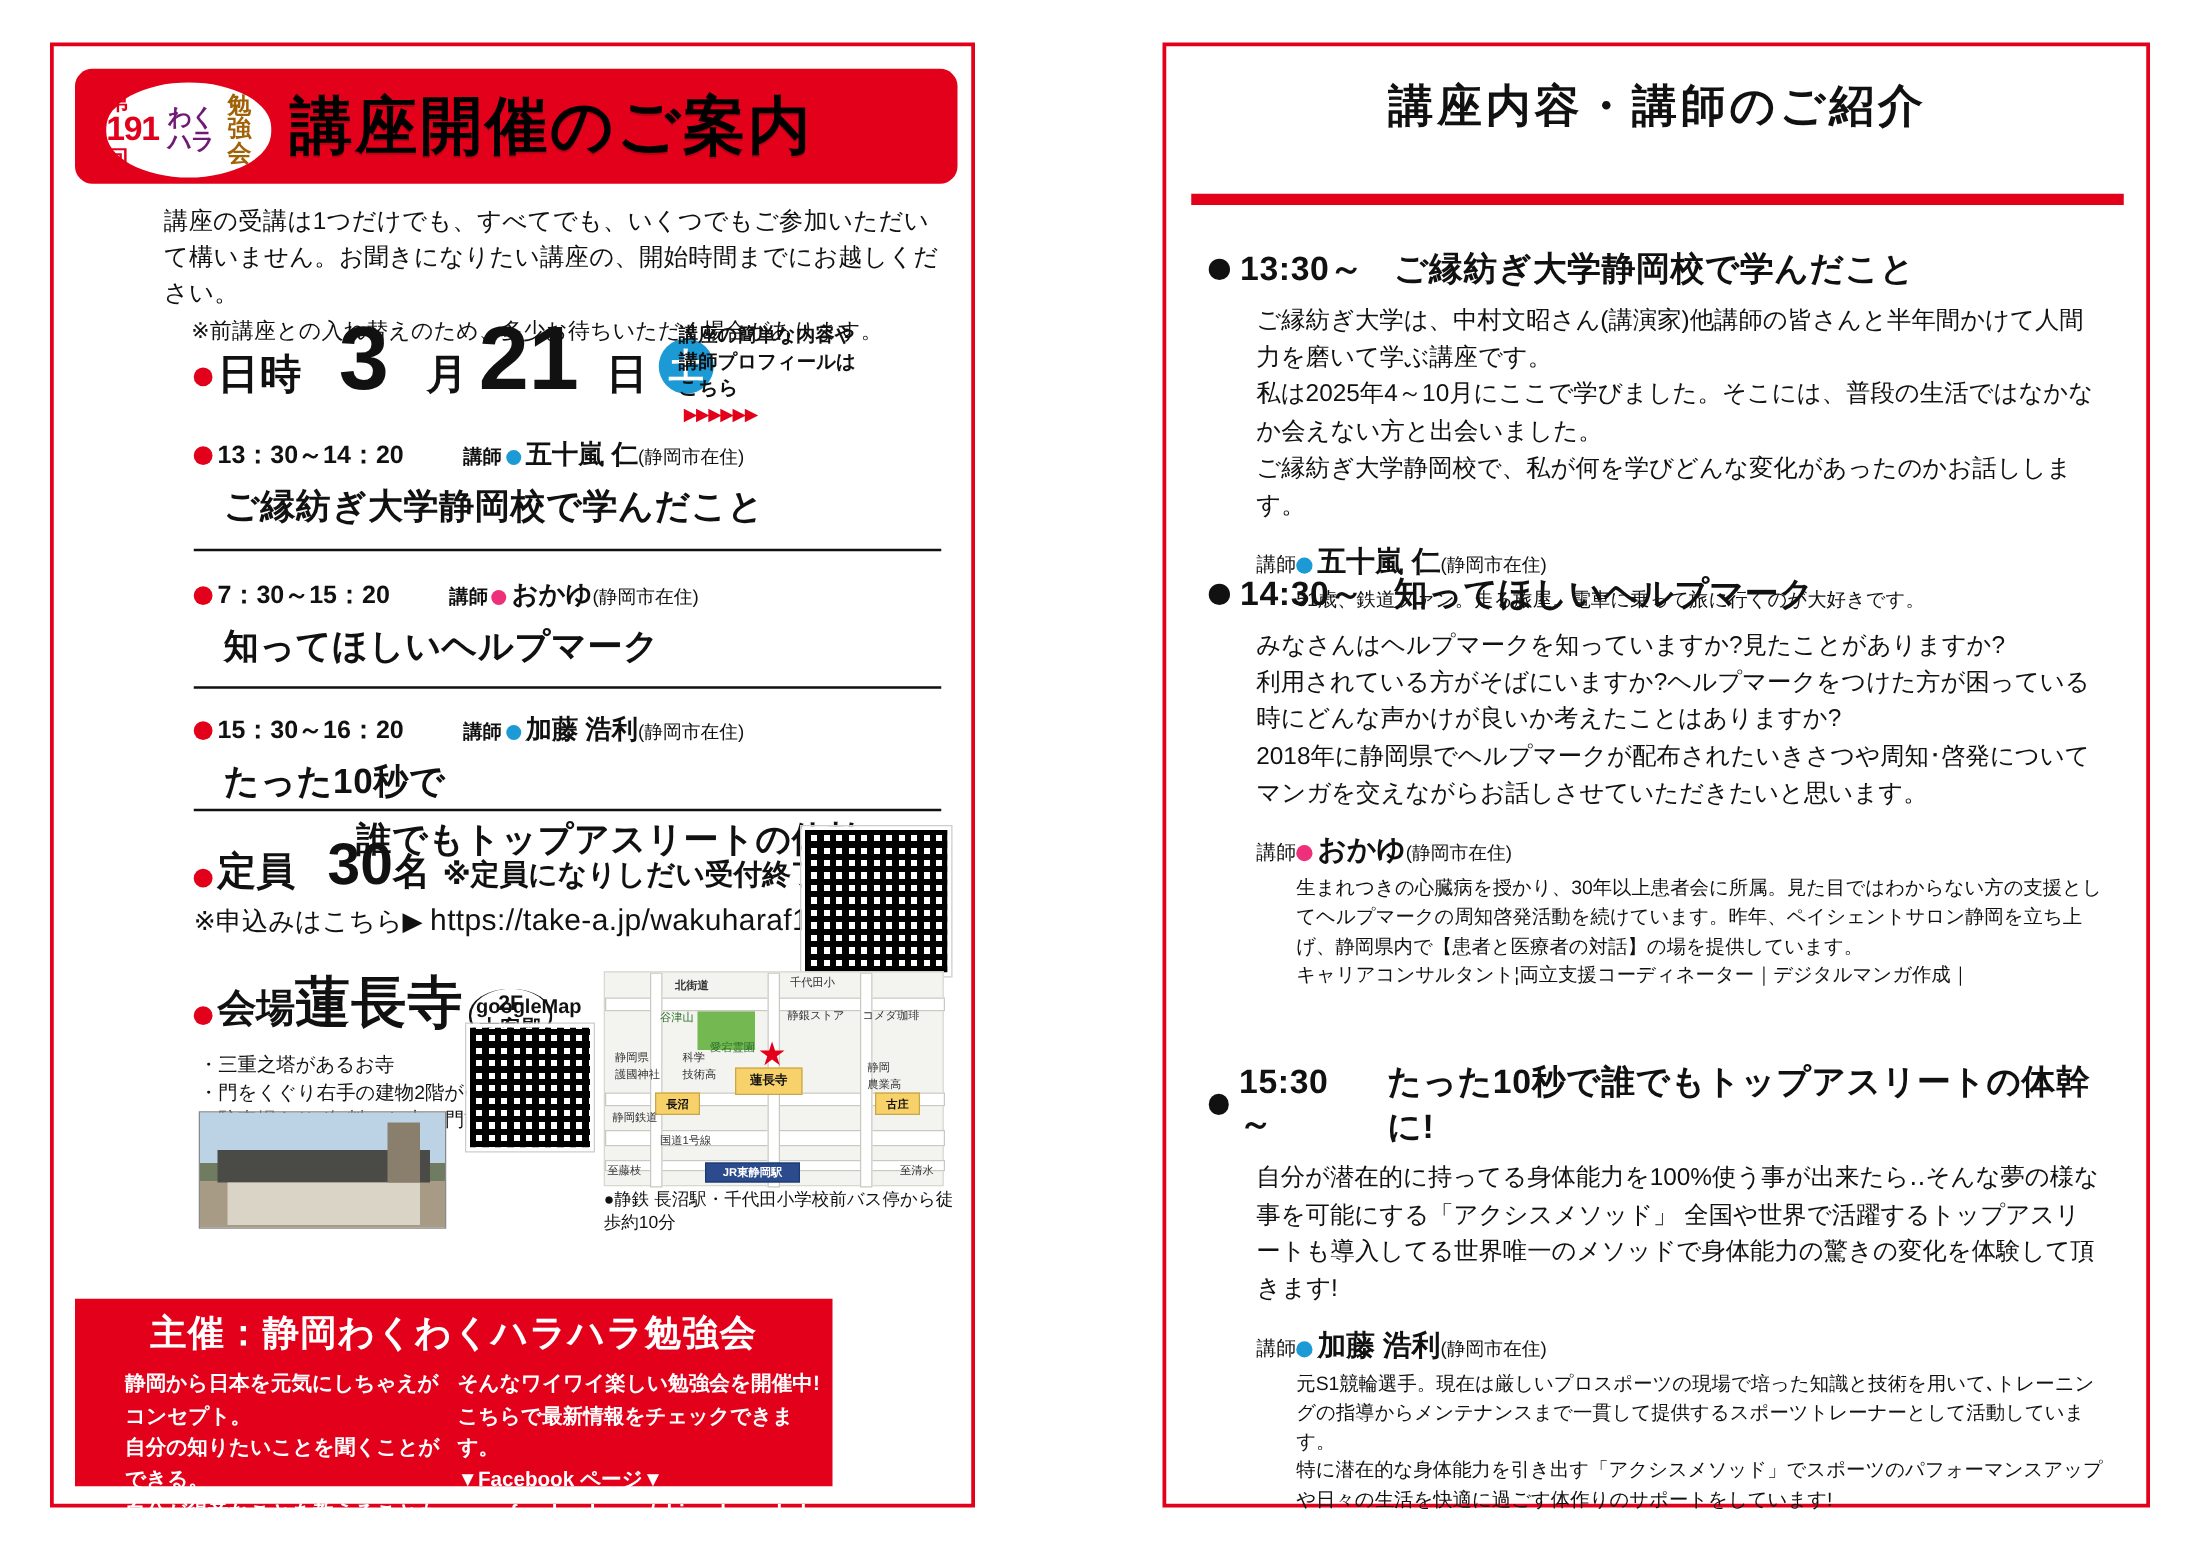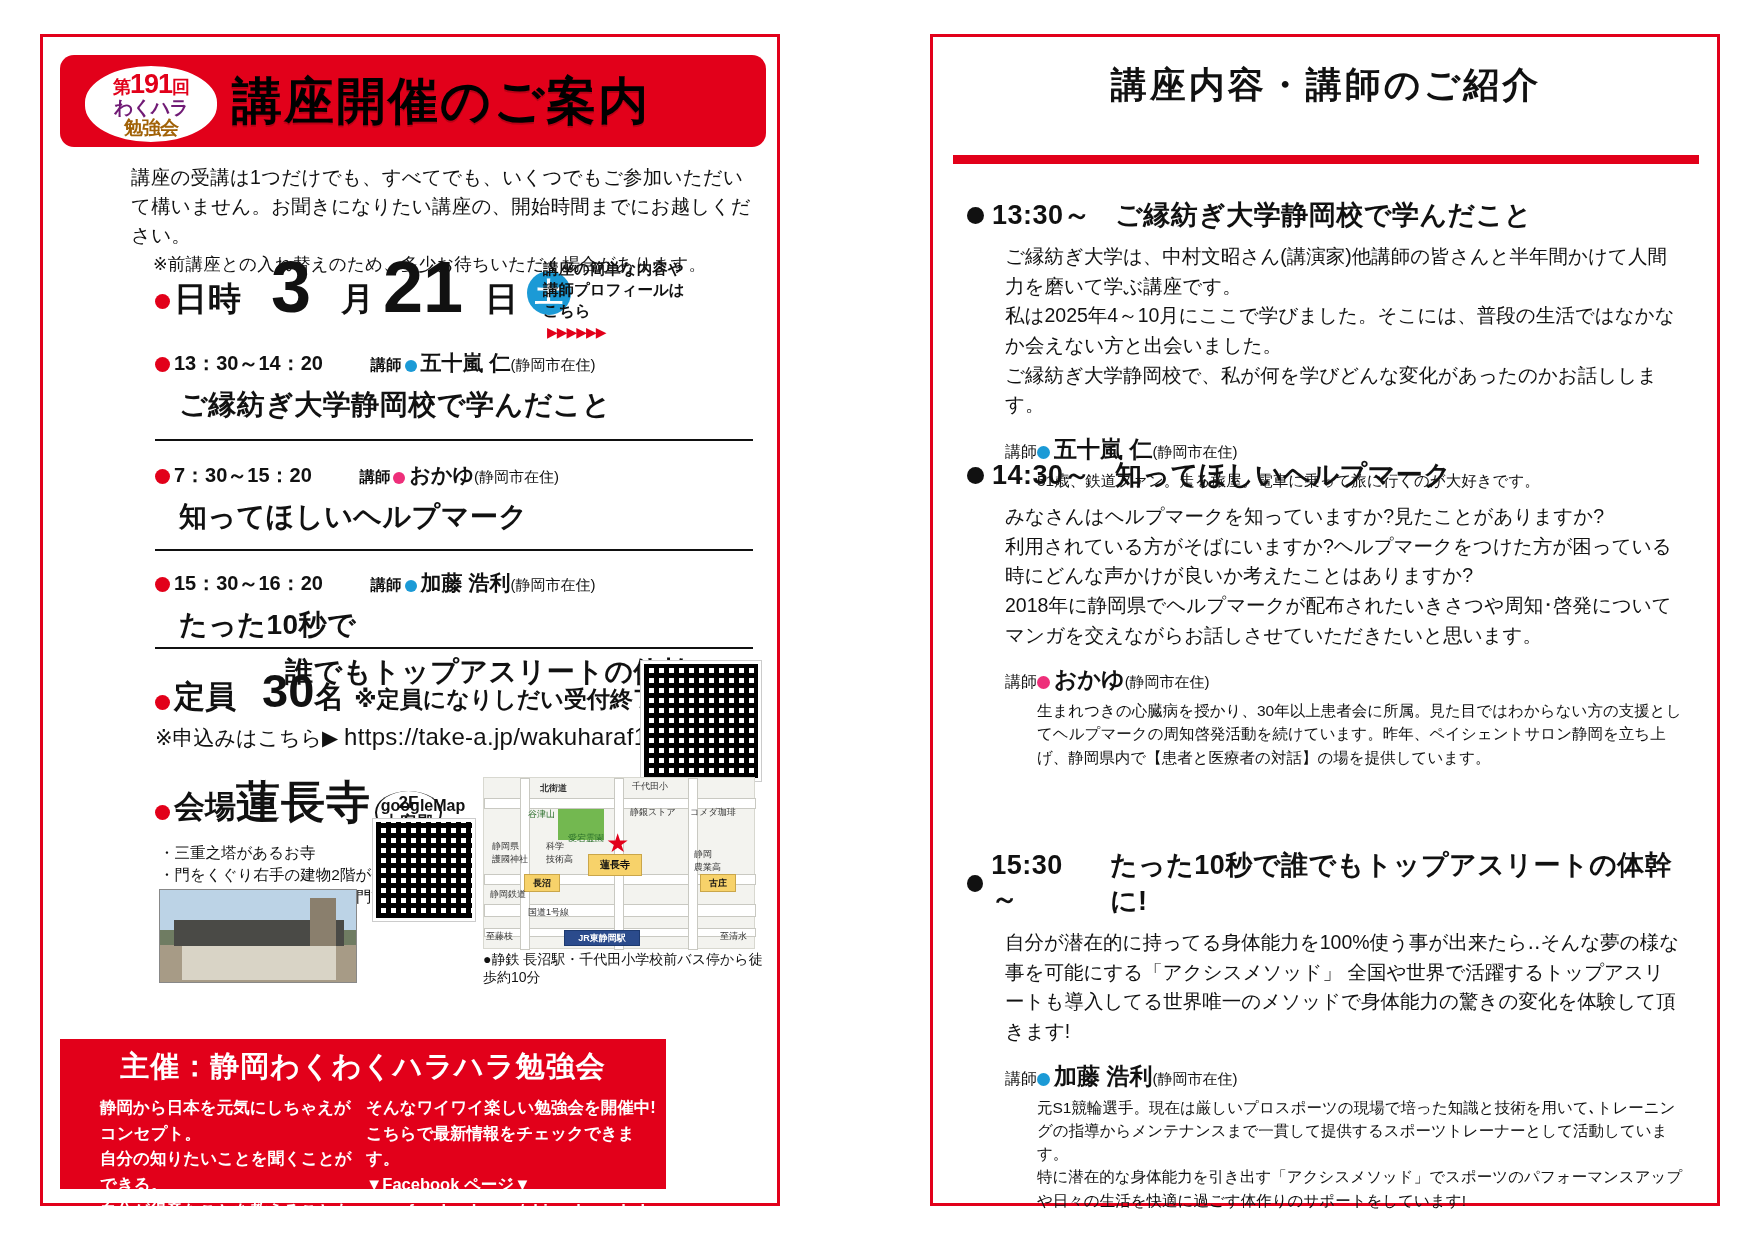--- a/index.html
+++ b/index.html
@@ -14,21 +14,21 @@
 
   
   .left{position:absolute;left:40px;top:34px;width:740px;height:1172px;border:3px solid #e2001a;box-sizing:border-box;}
   .title-banner{
     position:absolute;left:17px;top:18px;width:706px;height:92px;
     background:#e2001a;border-radius:14px;
   }
   .badge{
     position:absolute;left:22px;top:8px;width:132px;height:76px;
     background:#ffffff;border:3px solid #e2001a;border-radius:50%/48%;
-    display:flex;flex-direction:column;align-items:center;justify-content:center;
+    display:flex;flex-direction:row;align-items:center;justify-content:center;
     line-height:1.02;
   }
   .badge .b1{font-size:18px;font-weight:bold;color:#e2001a;letter-spacing:-1px;}
   .badge .b1 b{font-size:27px;}
   .badge .b2{font-size:19px;font-weight:bold;color:#701a75;letter-spacing:-1px;}
   .badge .b3{font-size:19px;font-weight:bold;color:#a16207;letter-spacing:-1px;}
   .title-banner .btext{
     position:absolute;left:172px;top:50%;transform:translateY(-50%);
     font-size:50px;font-weight:bold;color:#000000;letter-spacing:2px;
     text-shadow:0 2px 0 rgba(0,0,0,.18);
@@ -287,20 +287,21 @@
     <div class="blk" style="top:420px">
       <h3><span class="dot"></span><span>14:30～</span>&nbsp;<span>知ってほしいヘルプマーク</span></h3>
       <div class="body" id="b2body">
           <div>みなさんはヘルプマークを知っていますか?見たことがありますか?</div>
           <div>利用されている方がそばにいますか?ヘルプマークをつけた方が困っている時にどんな声かけが良いか考えたことはありますか?</div>
           <div>2018年に静岡県でヘルプマークが配布されたいきさつや周知･啓発についてマンガを交えながらお話しさせていただきたいと思います。</div>
         </div>
       <div class="spk"><span>講師</span><span class="bullet pink" style="width:13px;height:13px"></span><span class="nm">おかゆ</span><span class="res2">(静岡市在住)</span></div>
       <div class="bio" id="b2bio">
           <div>生まれつきの心臓病を授かり、30年以上患者会に所属。見た目ではわからない方の支援としてヘルプマークの周知啓発活動を続けています。昨年、ペイシェントサロン静岡を立ち上げ、静岡県内で【患者と医療者の対話】の場を提供しています。</div>
+          <div>キャリアコンサルタント¦両立支援コーディネーター｜デジタルマンガ作成｜</div>
         </div>
     </div>
 
     <div class="blk" style="top:810px">
       <h3><span class="dot"></span><span>15:30～</span>&nbsp;<span>たった10秒で誰でもトップアスリートの体幹に!</span></h3>
       <div class="body" id="b3body">
           <div>自分が潜在的に持ってる身体能力を100%使う事が出来たら‥そんな夢の様な事を可能にする「アクシスメソッド」 全国や世界で活躍するトップアスリートも導入してる世界唯一のメソッドで身体能力の驚きの変化を体験して頂きます!</div>
         </div>
       <div class="spk"><span>講師</span><span class="bullet cyan" style="width:13px;height:13px"></span><span class="nm">加藤 浩利</span><span class="res2">(静岡市在住)</span></div>
       <div class="bio" id="b3bio">

